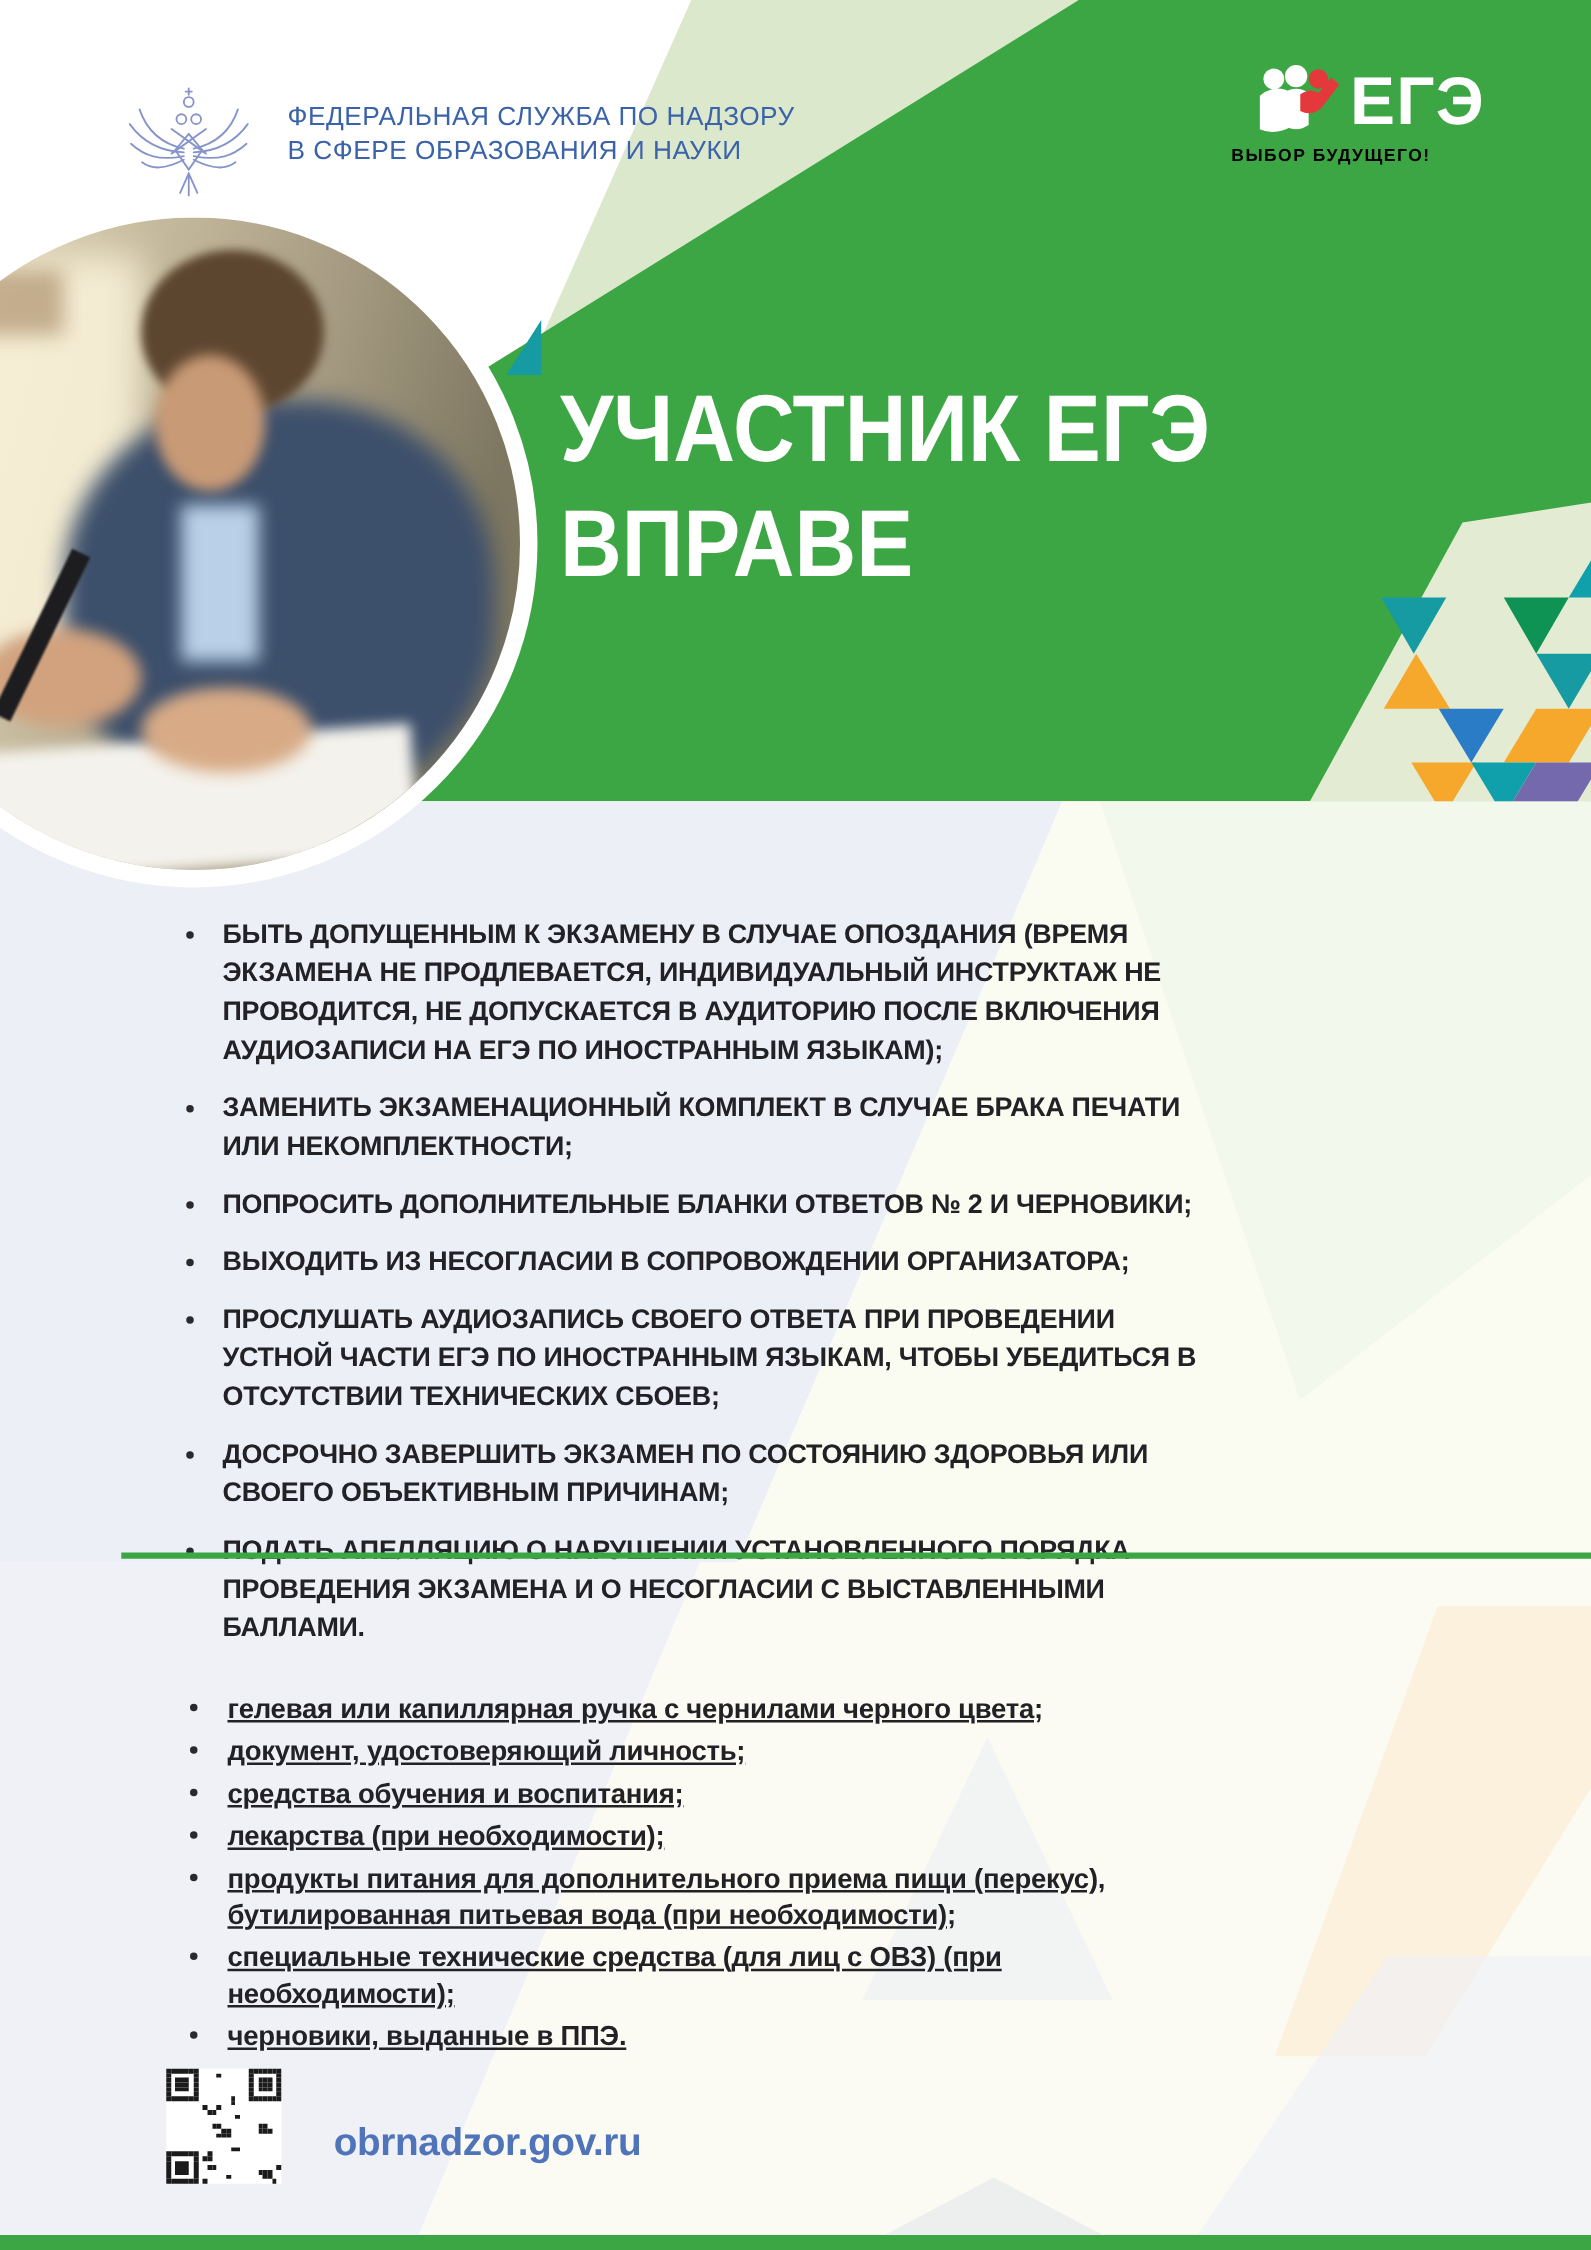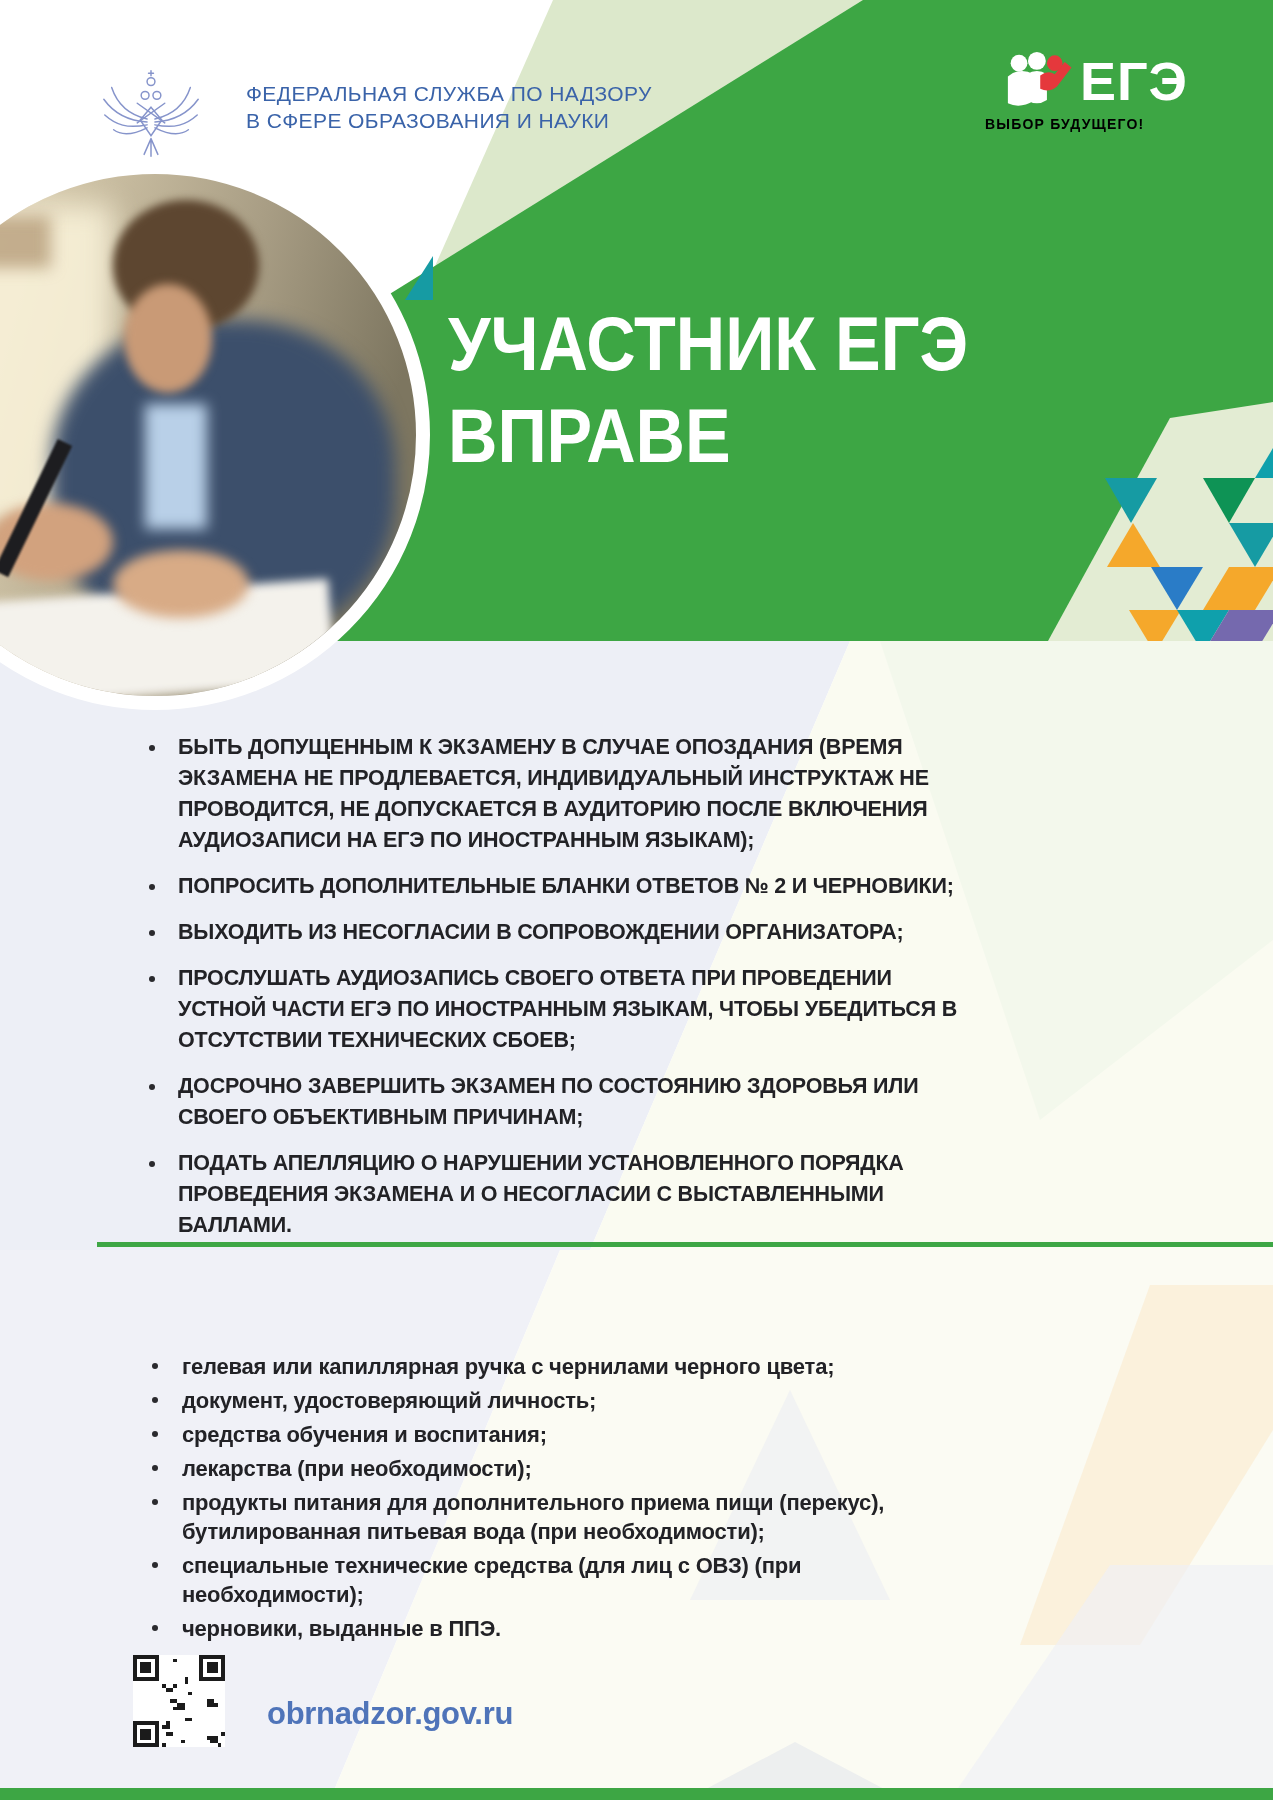--- a/index.html
+++ b/index.html
@@ -6,21 +6,21 @@
   .page{
     position:relative; width:1273px; height:1800px; margin:0 auto;
     background:#ffffff; overflow:hidden;
     font-family:"Liberation Sans", sans-serif;
   }
   svg.layer{position:absolute; left:0; top:0; display:block;}
 
   
   .eagle{position:absolute; left:92px; top:58px; width:118px; height:118px;}
   .agency{
-    position:absolute; left:246px; top:80px; width:420px;
+    position:absolute; left:230px; top:80px; width:420px;
     color:#3A63A9; font-size:21px; line-height:27px; font-weight:400;
     letter-spacing:.4px;
   }
 
   
   .ege{position:absolute; left:985px; top:52px; width:220px; }
   .ege-row{display:flex; align-items:center; justify-content:center; gap:6px;}
   .ege-icon{width:72px; height:58px;}
   .ege-word{color:#fff; font-size:54px; font-weight:700; letter-spacing:1px; line-height:58px;}
   .ege-tagline{color:#000000; font-size:14px; font-weight:700; letter-spacing:1.2px; margin-top:6px;}
@@ -69,21 +69,21 @@
   
   .desk-heading{
     position:absolute; left:145px; top:1278px; width:780px;
     color:#1d1e22; font-size:26px; line-height:40px; font-weight:700; letter-spacing:-.2px;
   }
   .desk{
     position:absolute; left:148px; top:1352px; width:840px;
     margin:0; padding:0; list-style:none;
     color:#222226; font-size:22px; line-height:29px; font-weight:700; letter-spacing:-.2px;
   }
-  .desk li{position:relative; padding-left:34px; margin-bottom:5px;}
+  .desk li{position:relative; padding-left:34px; margin-bottom:5px;text-decoration:underline;}
   .desk li::before{
     content:""; position:absolute; left:4px; top:11px; width:6px; height:6px;
     border-radius:50%; background:#2a2a2e;
   }
 
   
   .qr{
     position:absolute; left:133px; top:1655px; width:92px; height:92px; background:#fff;
     display:grid; grid-template-columns:repeat(25,1fr); grid-template-rows:repeat(25,1fr);
   }
@@ -185,20 +185,21 @@
     <div class="ph-pen"></div>
   </div>
 
   <div class="hero-title">
     <div>УЧАСТНИК ЕГЭ</div>
     <div>ВПРАВЕ</div>
   </div>
 
   <ul class="rights">
       <li>БЫТЬ ДОПУЩЕННЫМ К ЭКЗАМЕНУ В СЛУЧАЕ ОПОЗДАНИЯ (ВРЕМЯ ЭКЗАМЕНА НЕ ПРОДЛЕВАЕТСЯ, ИНДИВИДУАЛЬНЫЙ ИНСТРУКТАЖ НЕ ПРОВОДИТСЯ, НЕ ДОПУСКАЕТСЯ В АУДИТОРИЮ ПОСЛЕ ВКЛЮЧЕНИЯ АУДИОЗАПИСИ НА ЕГЭ ПО ИНОСТРАННЫМ ЯЗЫКАМ);</li>
+      <li>ЗАМЕНИТЬ ЭКЗАМЕНАЦИОННЫЙ КОМПЛЕКТ В СЛУЧАЕ БРАКА ПЕЧАТИ ИЛИ НЕКОМПЛЕКТНОСТИ;</li>
       <li>ПОПРОСИТЬ ДОПОЛНИТЕЛЬНЫЕ БЛАНКИ ОТВЕТОВ № 2 И ЧЕРНОВИКИ;</li>
       <li>ВЫХОДИТЬ ИЗ НЕСОГЛАСИИ В СОПРОВОЖДЕНИИ ОРГАНИЗАТОРА;</li>
       <li>ПРОСЛУШАТЬ АУДИОЗАПИСЬ СВОЕГО ОТВЕТА ПРИ ПРОВЕДЕНИИ УСТНОЙ ЧАСТИ ЕГЭ ПО ИНОСТРАННЫМ ЯЗЫКАМ, ЧТОБЫ УБЕДИТЬСЯ В ОТСУТСТВИИ ТЕХНИЧЕСКИХ СБОЕВ;</li>
       <li>ДОСРОЧНО ЗАВЕРШИТЬ ЭКЗАМЕН ПО СОСТОЯНИЮ ЗДОРОВЬЯ ИЛИ СВОЕГО ОБЪЕКТИВНЫМ ПРИЧИНАМ;</li>
       <li>ПОДАТЬ АПЕЛЛЯЦИЮ О НАРУШЕНИИ УСТАНОВЛЕННОГО ПОРЯДКА ПРОВЕДЕНИЯ ЭКЗАМЕНА И О НЕСОГЛАСИИ С ВЫСТАВЛЕННЫМИ БАЛЛАМИ.</li>
     </ul>
 
   <div class="divider"></div>
 
   <ul class="desk">

